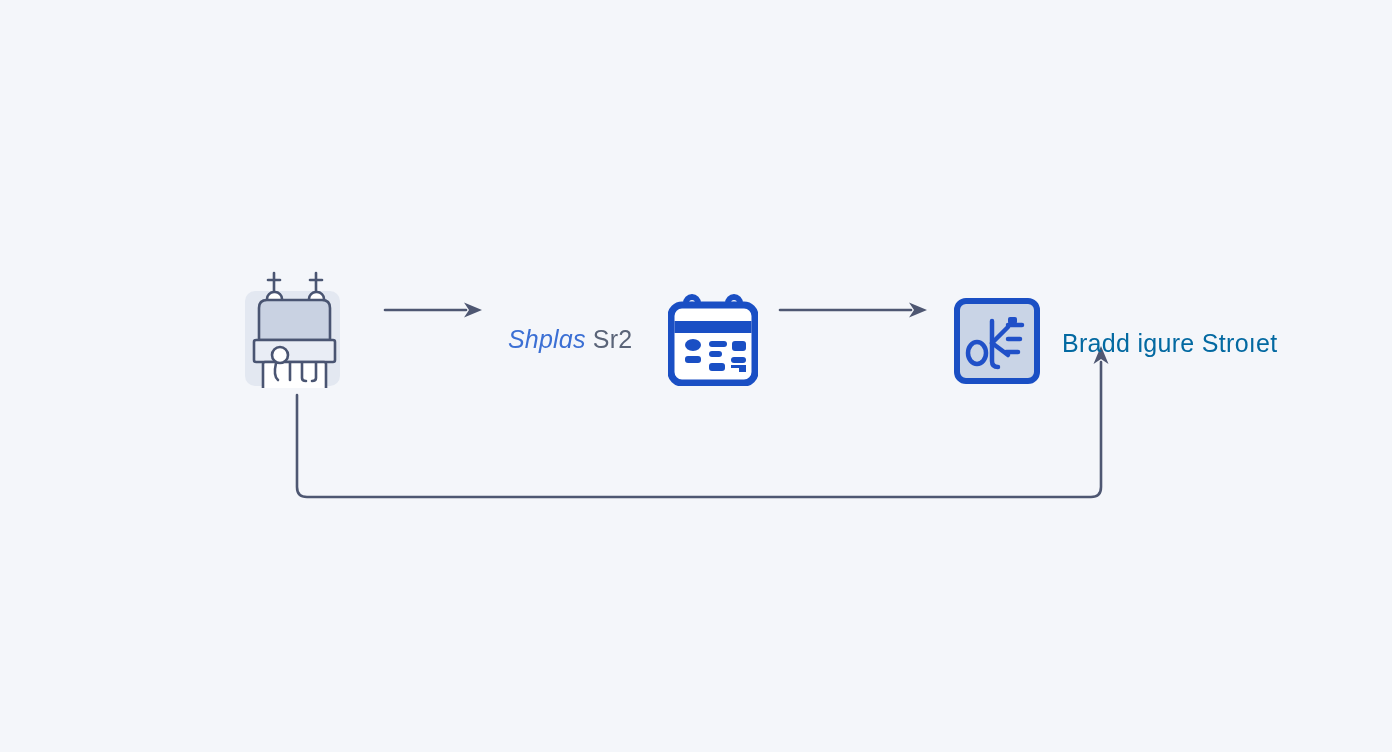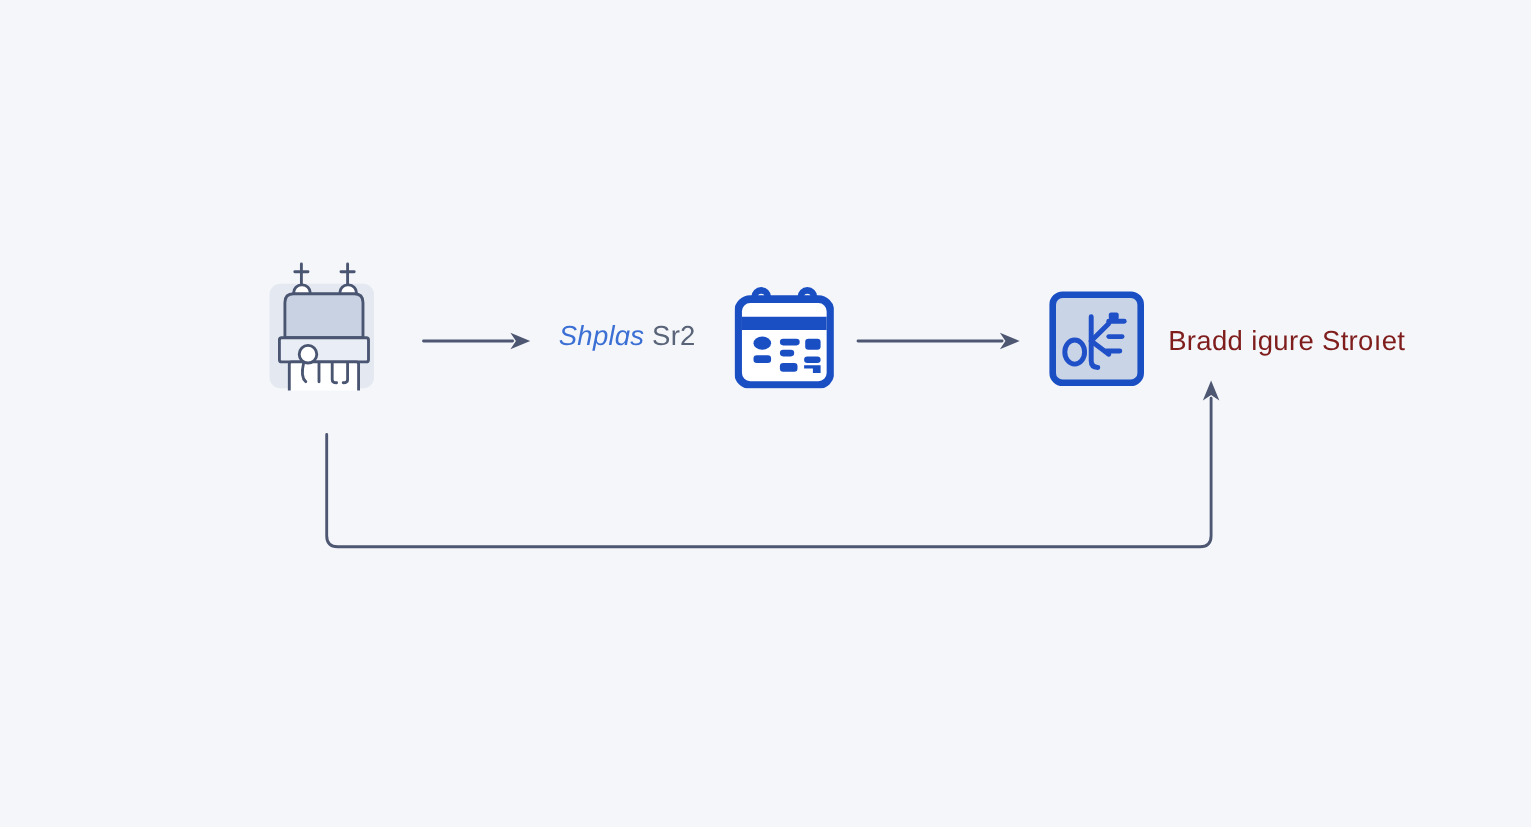--- a/index.html
+++ b/index.html
@@ -16,20 +16,21 @@
   }
   #canvas {
     position: absolute;
     left: 0;
     top: 0;
     width: 1392px;
     height: 752px;
   }
   .node {
     position: absolute;
+    margin-top: 33px;
   }
 
   
   #node-source {
     left: 245px;
     top: 258px;
     width: 95px;
     height: 95px;
   }
   #node-source .tile {
@@ -75,21 +76,21 @@
     top: 262px;
     width: 90px;
     height: 90px;
   }
 
   
   #label-output {
     left: 1062px;
     top: 296px;
     font-size: 25px;
-    color: #7f1d1d;
+    color: #0369a1;
     letter-spacing: 0.3px;
     white-space: nowrap;
   }
 
   .sr-only {
     position: absolute;
     width: 1px; height: 1px;
     overflow: hidden;
     clip: rect(0 0 0 0);
     white-space: nowrap;

